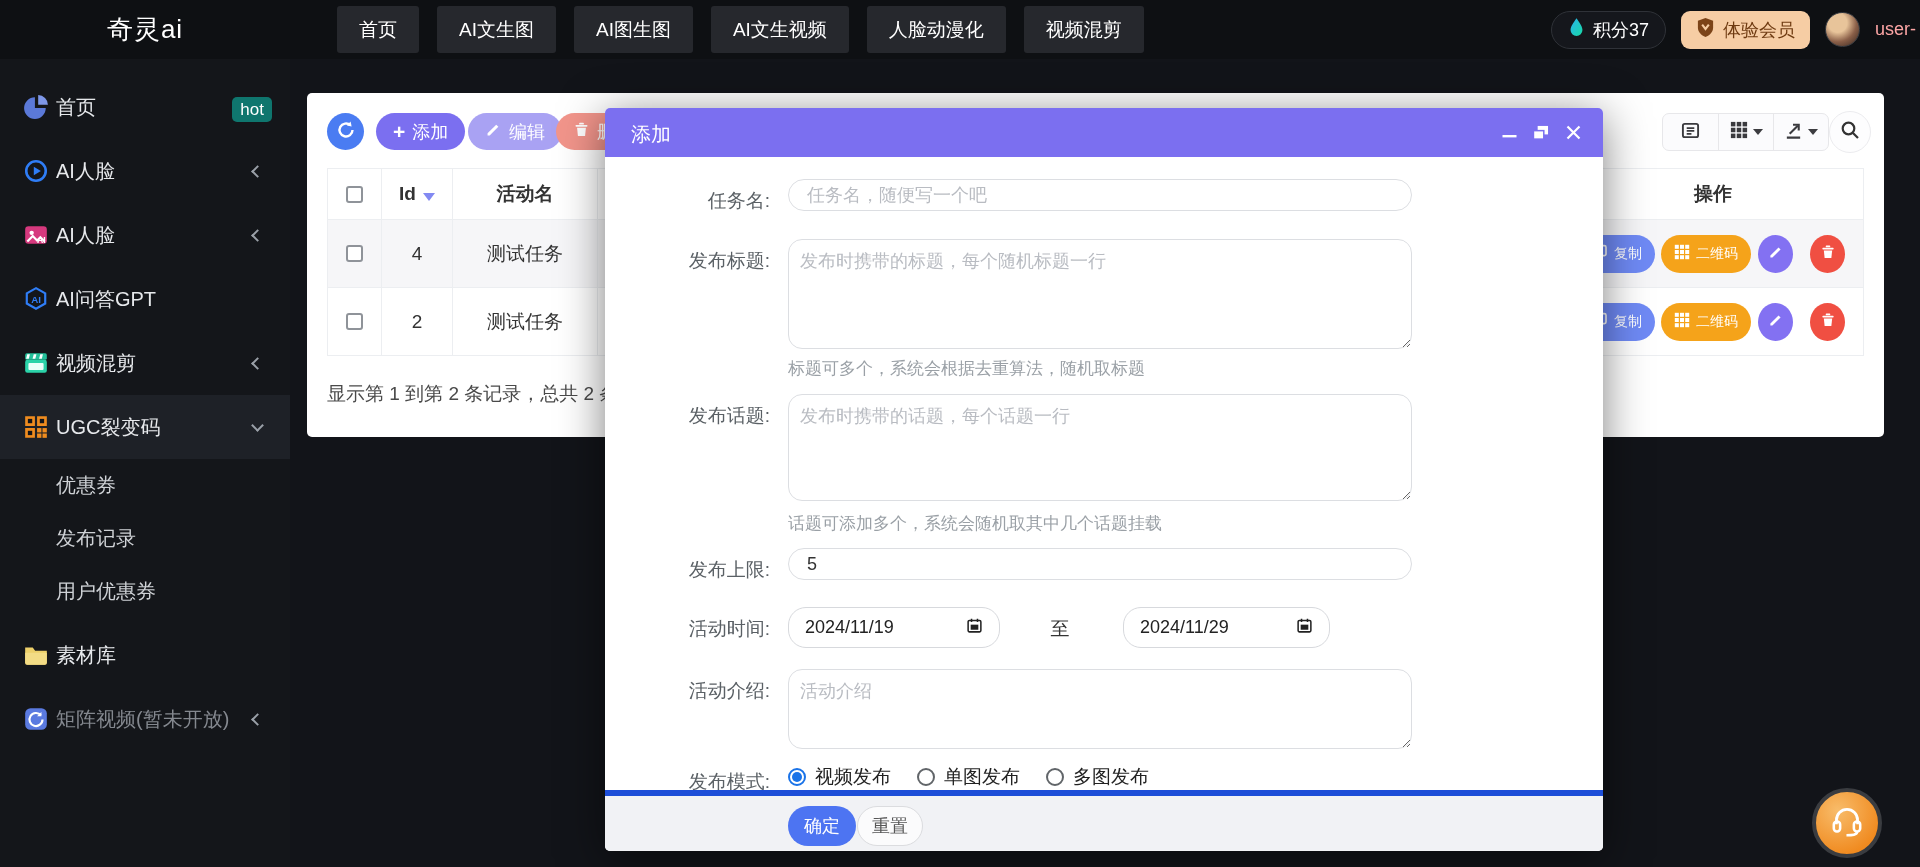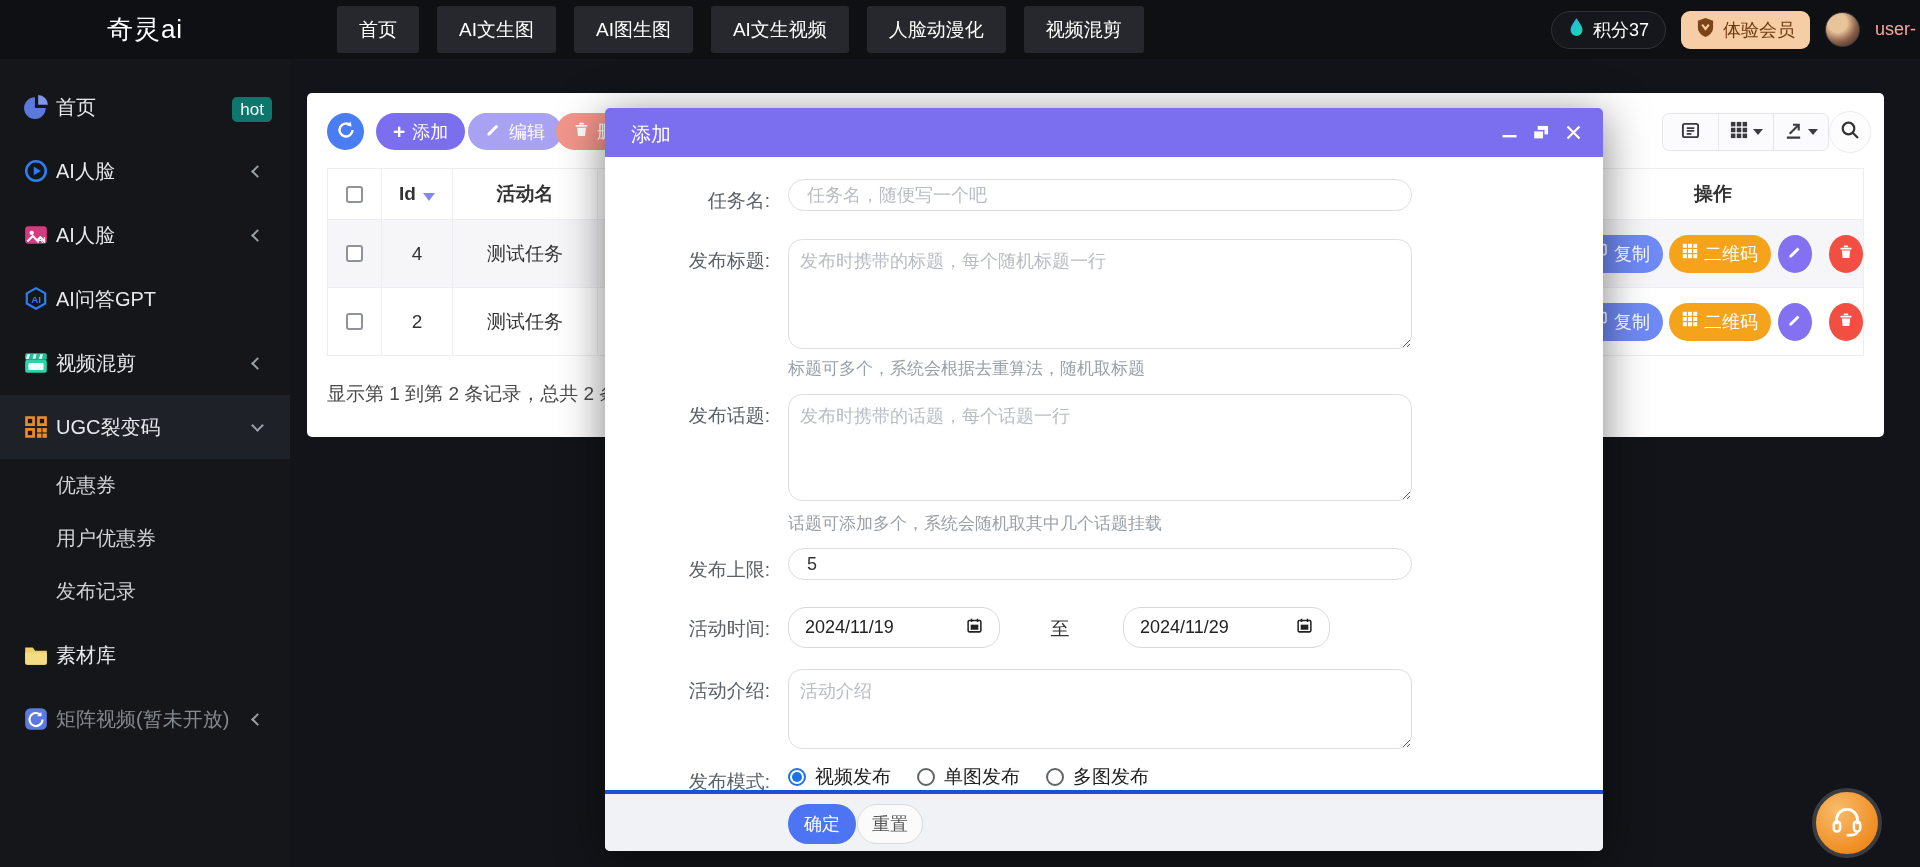--- a/index.html
+++ b/index.html
@@ -71,21 +71,21 @@
   .t-cell{display:flex;align-items:center;justify-content:center;border-right:1px solid #eceef1;
     font-size:19px;color:#333;height:67px}
   .t-head .t-cell{height:50px;font-weight:bold}
   .t-cell:last-child{border-right:none}
   .c-check{width:54px}.c-id{width:71px}.c-name{width:145px}.c-fill{flex:1}.c-op{width:300px}
   .checkbox{width:17px;height:17px;border:2px solid #8f9399;border-radius:3px;background:#fff;cursor:pointer}
   .sort-caret{margin-left:7px;margin-top:6px;width:0;height:0;border-left:6px solid transparent;
     border-right:6px solid transparent;border-top:8px solid #8289f2}
   .op-cell{justify-content:flex-start}
   .row-btn{height:38px;border-radius:19px;display:flex;align-items:center;gap:6px;padding:0 13px;
-    color:#fff;font-size:18px;cursor:pointer;white-space:nowrap}
+    color:#fff;font-size:14px;cursor:pointer;white-space:nowrap}
   .rb-copy{margin-left:16px;background:#6f8af5}
   .rb-qr{margin-left:6px;background:#f5a31a}
   .rb-round{width:35px;height:38px;border-radius:50%;display:flex;align-items:center;justify-content:center;cursor:pointer}
   .rb-edit{margin-left:7px;background:#8371f2}
   .rb-del{margin-left:17px;background:#f04f42}
   .footer-text{position:absolute;left:20px;top:288px;font-size:19px;color:#4a4a4a;white-space:nowrap}
 
   
   .modal{position:absolute;left:315px;top:49px;width:998px;height:743px;border-radius:5px;overflow:hidden;
     box-shadow:0 8px 45px rgba(0,0,0,.5);z-index:20;background:#fff}
@@ -104,21 +104,21 @@
   .helper{position:absolute;left:183px;font-size:17px;color:#9aa0a6;white-space:nowrap}
   .date-box{position:absolute;height:41px;border:1px solid #d7d9dd;border-radius:18px;display:flex;
     align-items:center;justify-content:space-between;padding:0 16px;font-size:18px;color:#222;cursor:pointer}
   .sep-zhi{position:absolute;left:440px;width:30px;text-align:center;font-size:19px;color:#333}
   .radio-row{position:absolute;left:183px;top:607px;display:flex;align-items:center;font-size:19px;color:#222}
   .radio{width:18px;height:18px;border-radius:50%;border:2px solid #616569;background:#fff;
     margin-right:9px;position:relative;cursor:pointer;flex:none}
   .radio.sel{border-color:#1a73e8}
   .radio.sel::after{content:"";position:absolute;inset:2px;border-radius:50%;background:#1a73e8}
   .radio-lbl{margin-right:26px}
-  .modal-footer{height:61px;background:#f1f2f5;border-top:4px solid #1d4ed8;position:relative}
+  .modal-footer{height:61px;background:#f1f2f5;border-top:6px solid #1d4ed8;position:relative}
   .btn-confirm{position:absolute;left:183px;top:10px;height:40px;padding:0 16px;border-radius:20px;
     background:#4d74f2;color:#fff;font-size:18px;display:flex;align-items:center;cursor:pointer;border:none}
   .btn-reset{position:absolute;left:252px;top:10px;height:40px;padding:0 14px;border-radius:20px;
     background:#fbfbfc;border:1px solid #dbdcdf;color:#555;font-size:18px;display:flex;align-items:center;cursor:pointer}
 
   
   .support-btn{position:absolute;left:1812px;top:788px;width:70px;height:70px;border-radius:50%;
     border:4px solid #3a3c40;background:radial-gradient(circle at 35% 30%,#f8bc6a,#f08a1f 75%);
     display:flex;align-items:center;justify-content:center;z-index:40;cursor:pointer}
 </style>
@@ -246,24 +246,24 @@
         </svg>
       </span>
       <span class="lbl">UGC裂变码</span>
       <span class="chev down"></span>
     </div>
 
     <div class="side-sub">
       <span class="lbl">优惠券</span>
     </div>
     <div class="side-sub">
+      <span class="lbl">发布记录</span>
+    </div>
+    <div class="side-sub">
       <span class="lbl">用户优惠券</span>
-    </div>
-    <div class="side-sub">
-      <span class="lbl">发布记录</span>
     </div>
 
     <div class="side-item" style="margin-top:5px">
       <span class="s-icon">
         <svg width="26" height="26" viewBox="0 0 24 24">
           <path d="M2 5h7l2.2 3H22v11a2 2 0 0 1-2 2H4a2 2 0 0 1-2-2z" fill="#edd06a"></path>
           <path d="M2 10h20v9a2 2 0 0 1-2 2H4a2 2 0 0 1-2-2z" fill="#f3dc85"></path>
         </svg>
       </span>
       <span class="lbl">素材库</span>

